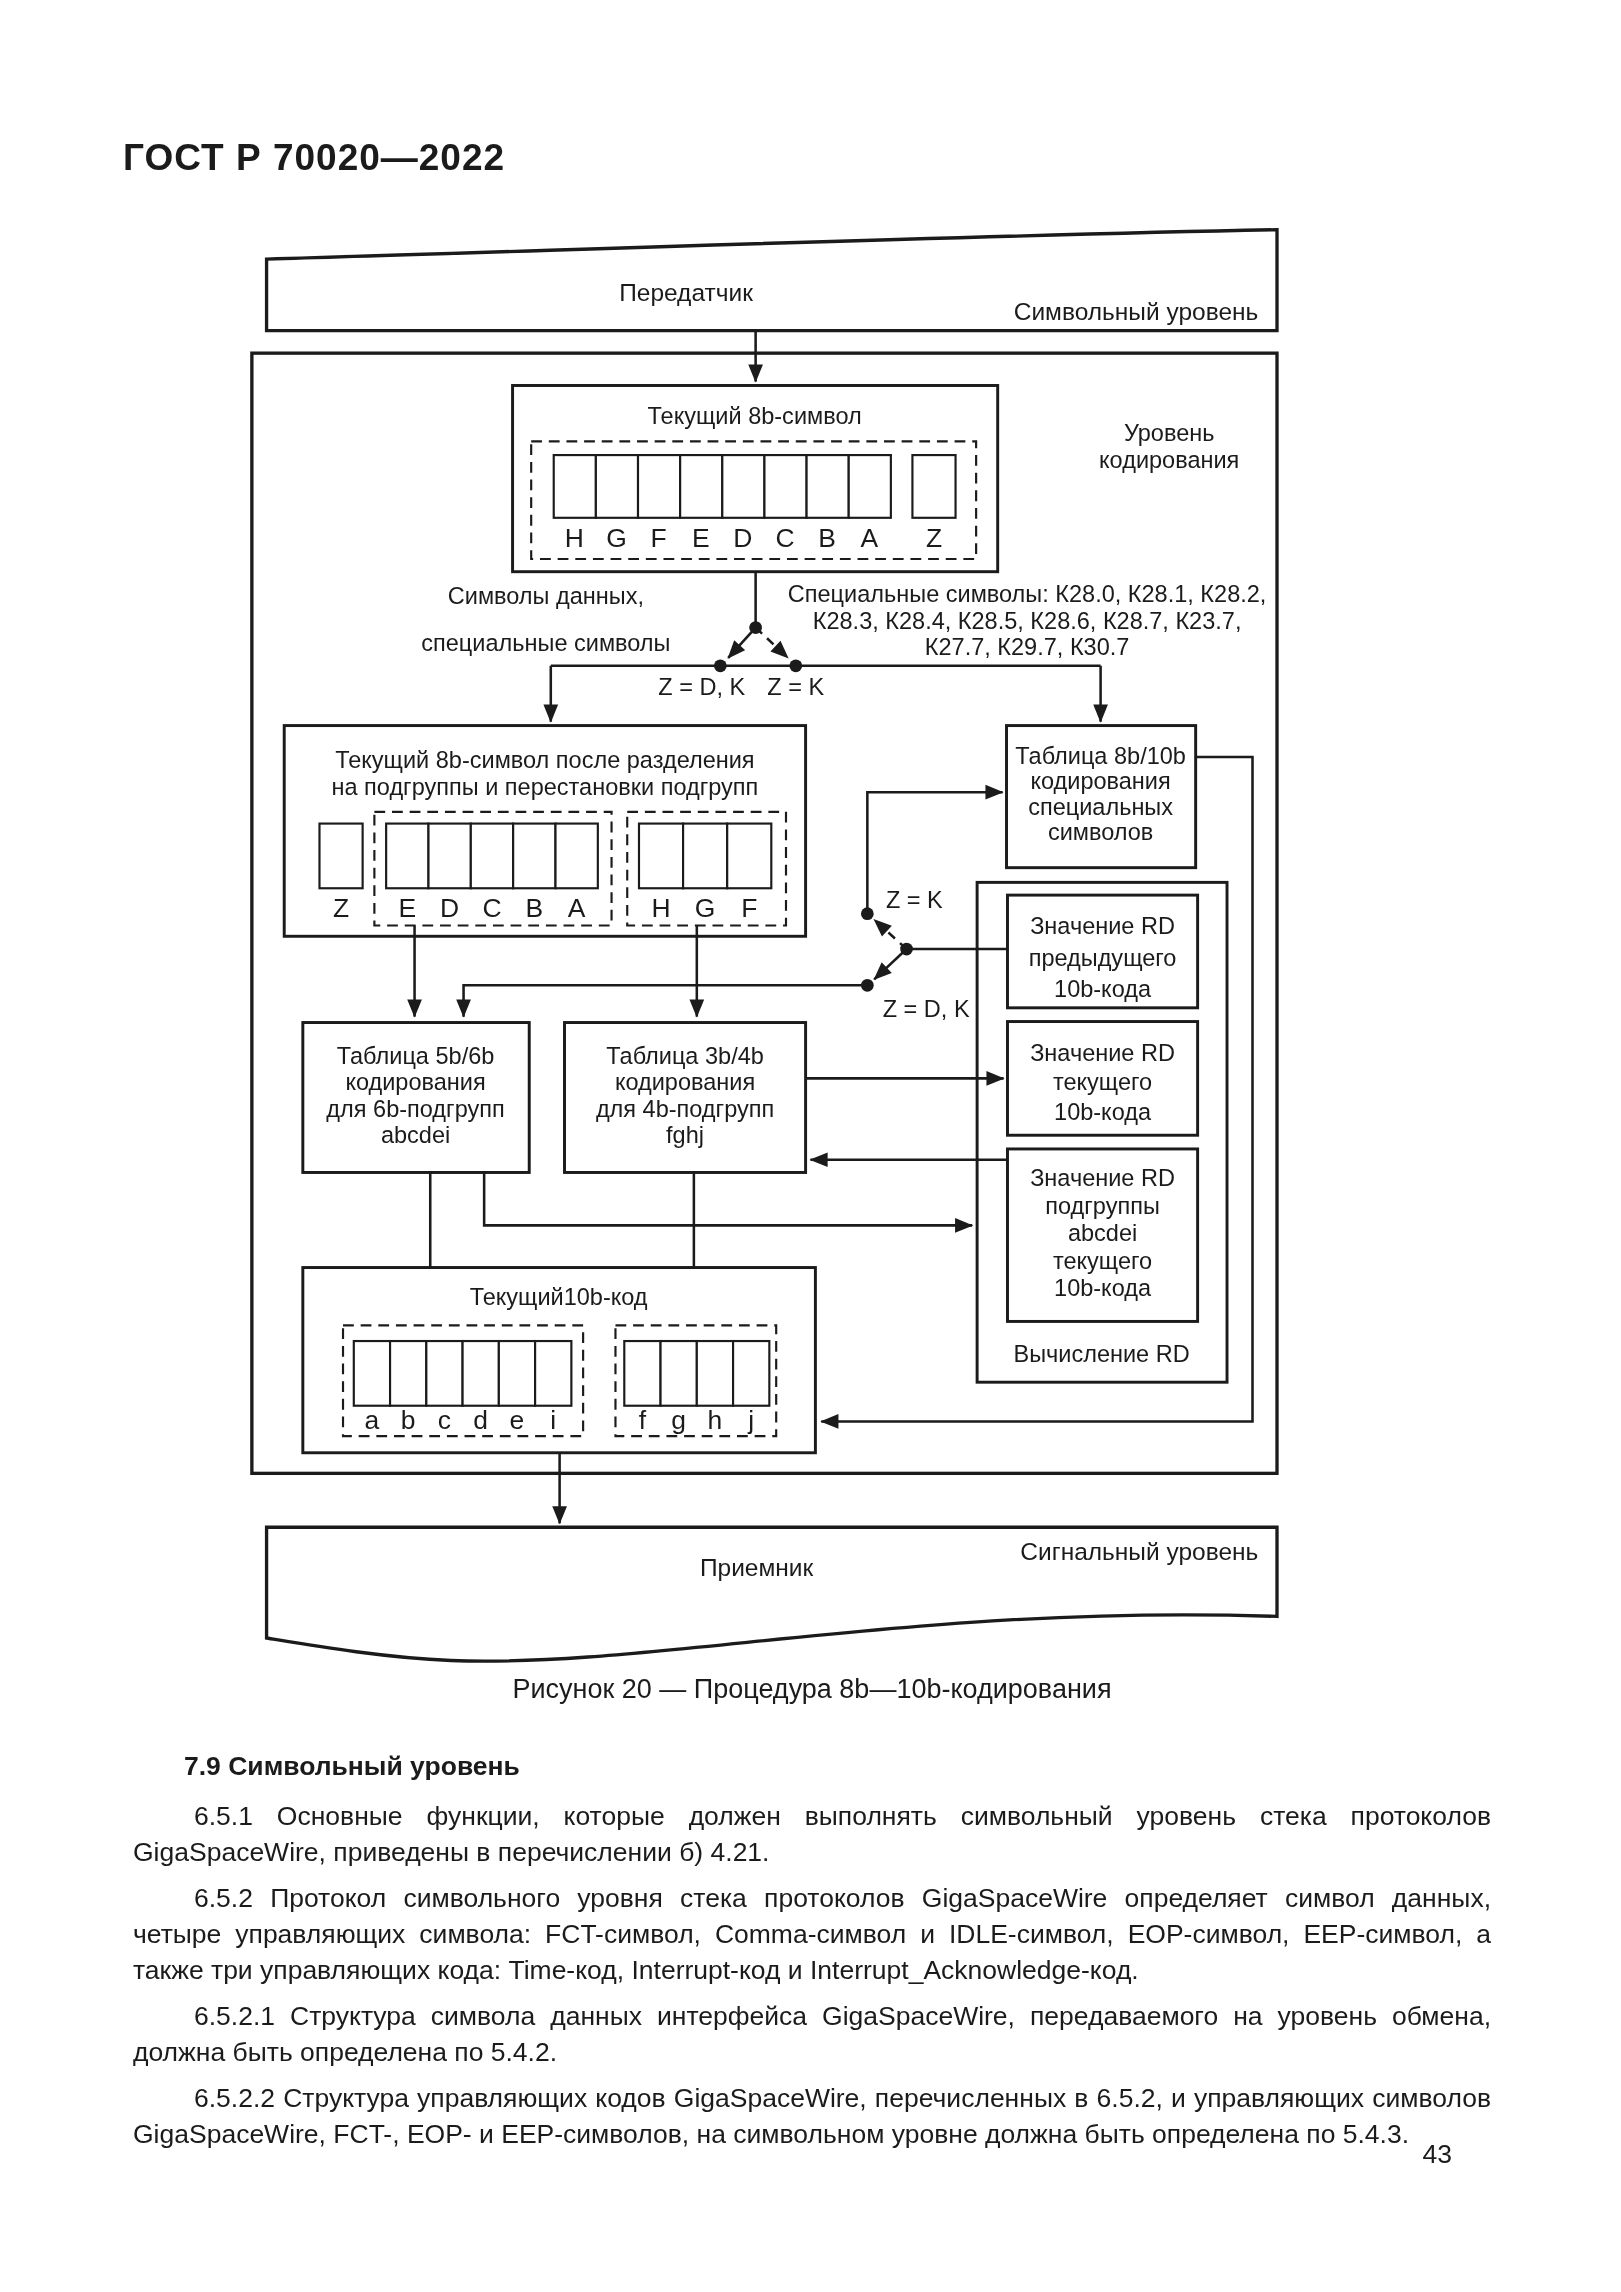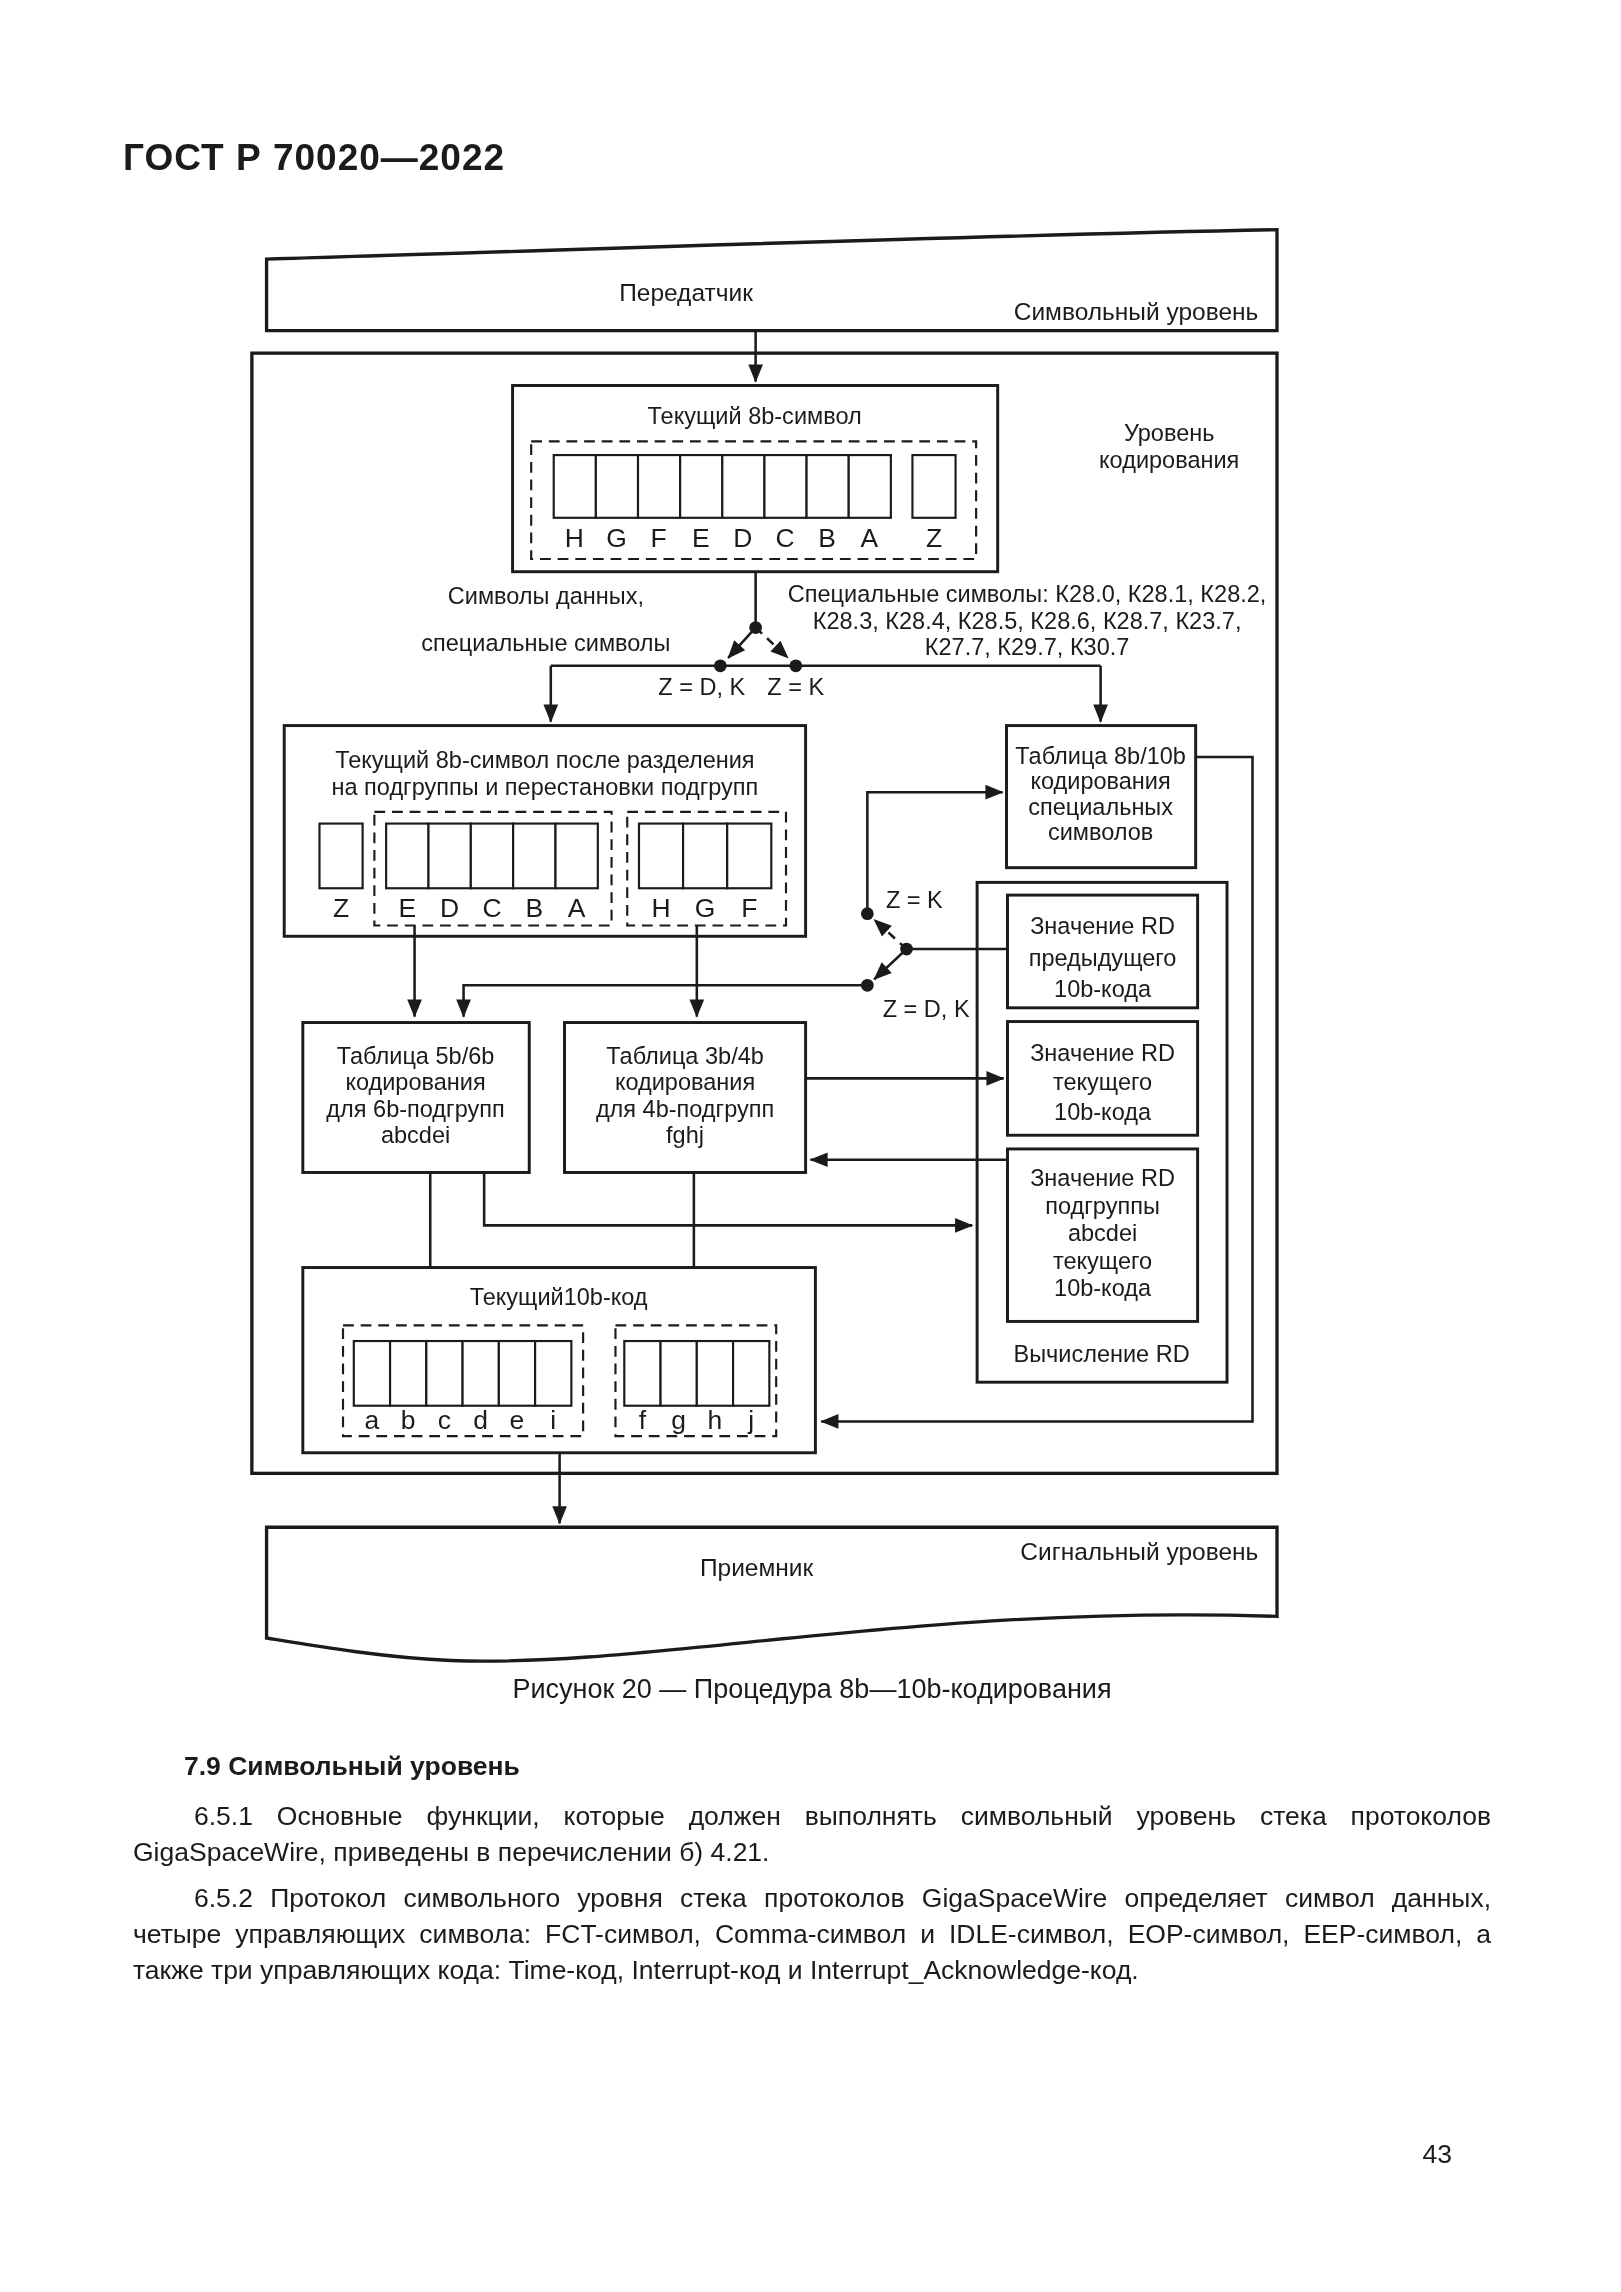--- a/index.html
+++ b/index.html
@@ -235,16 +235,18 @@
     <text class="t25 end" x="1284" y="1591">Сигнальный уровень</text>
   </g>
 </svg>
 
 <div id="figure-caption">Рисунок 20 — Процедура 8b—10b-кодирования</div>
 
 <div id="section">
   <h2>7.9 Символьный уровень</h2>
   <p>6.5.1 Основные функции, которые должен выполнять символьный уровень стека протоколов GigaSpaceWire, приведены в перечислении б) 4.21.</p>
   <p>6.5.2 Протокол символьного уровня стека протоколов GigaSpaceWire определяет символ данных, четыре управляющих символа: FCT-символ, Comma-символ и IDLE-символ, EOP-символ, EEP-символ, а также три управляющих кода: Time-код, Interrupt-код и Interrupt_Acknowledge-код.</p>
+  <p>6.5.2.1 Структура символа данных интерфейса GigaSpaceWire, передаваемого на уровень обмена, должна быть определена по 5.4.2.</p>
+  <p>6.5.2.2 Структура управляющих кодов GigaSpaceWire, перечисленных в 6.5.2, и управляющих символов GigaSpaceWire, FCT-, EOP- и EEP-символов, на символьном уровне должна быть определена по 5.4.3.</p>
 </div>
 
 <div id="page-number">43</div>
 
 
 </body></html>

